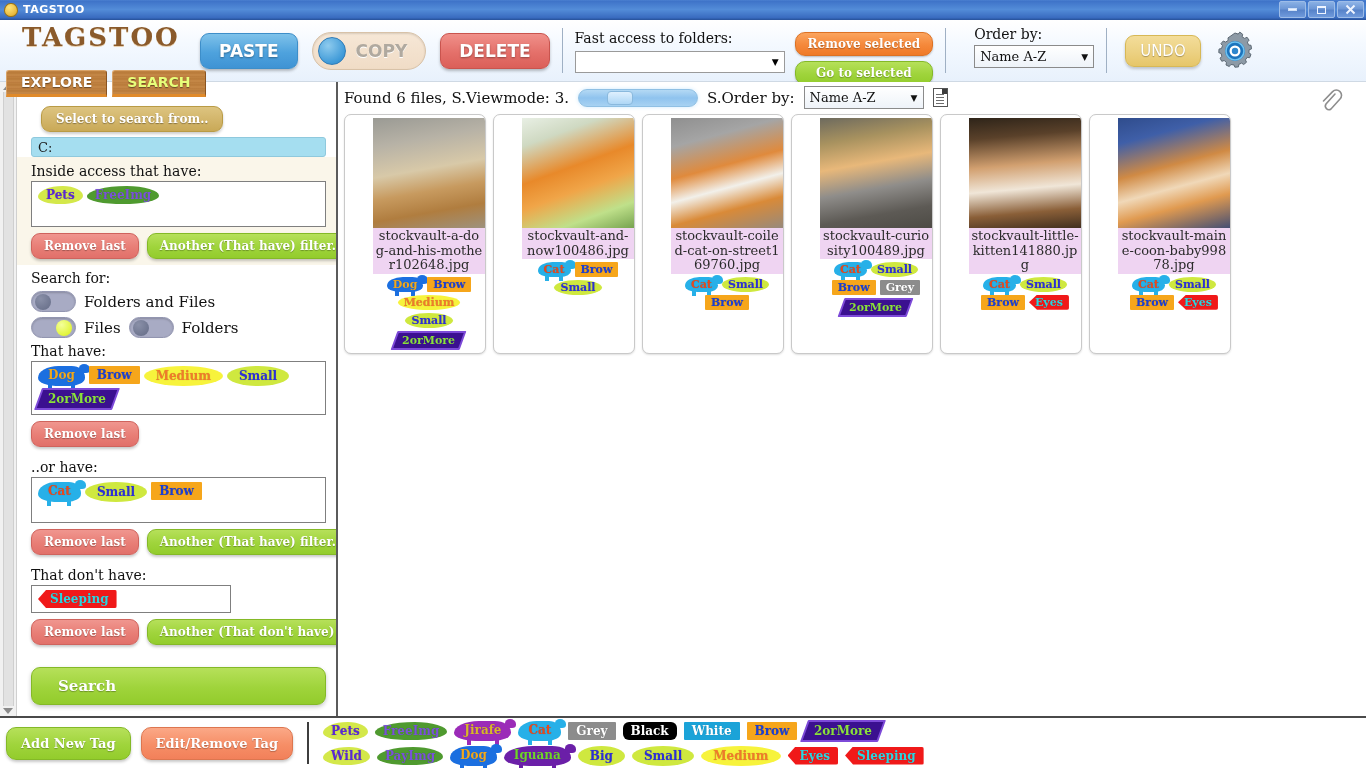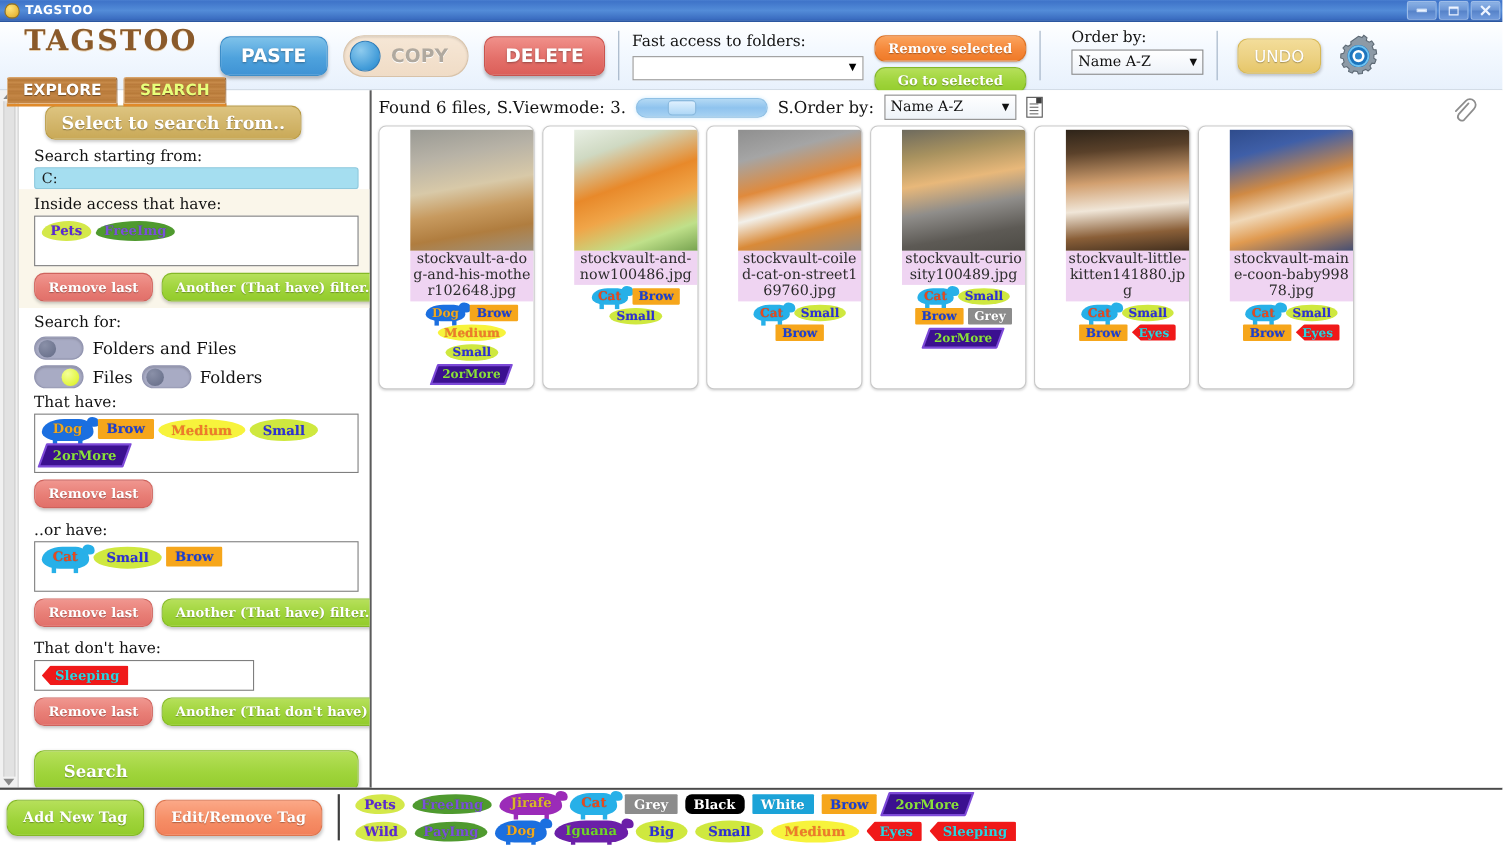--- a/index.html
+++ b/index.html
@@ -149,22 +149,22 @@
   }
   .sbarrow{ width:0;height:0;border-left:5px solid transparent;border-right:5px solid transparent;}
   .sbarrow.up{ border-bottom:6px solid #8a8a8a;}
   .sbarrow.down{ border-top:6px solid #8a8a8a;}
   #sbtrack{ flex:1; width:11px; background:#e2e2e2; border-left:1px solid #cfcfcf;border-right:1px solid #cfcfcf; margin:2px 0;}
   #sbcontent{ flex:1; padding:6px 10px 4px 14px; overflow:hidden;}
 
   .selbtn{
     display:inline-block; background:linear-gradient(to bottom,#ddc480,#d2b56a 55%,#c9a957);
     border:1px solid #b99b45; border-radius:9px; color:#fff;
-    font-family:"DejaVu Serif",serif; font-weight:bold; font-size:16px;
-    padding:5px 14px; margin:8px 0 5px 10px; cursor:pointer;
+    font-family:"DejaVu Serif",serif; font-weight:bold; font-size:12px;
+    padding:5px 14px; margin:18px 0 5px 10px; cursor:pointer;
     text-shadow:0 1px 1px rgba(0,0,0,.35); box-shadow:0 2px 3px rgba(0,0,0,.2);
   }
   .flabel{ font-family:"DejaVu Serif",serif; font-size:14px; margin:2px 0 2px 0; color:#111;}
   #startfield{
     height:20px; background:#a5def0; border:1px solid #8fc9dd; border-radius:3px;
     padding:1px 6px; font-family:"DejaVu Serif",serif;font-size:13px;color:#1a1a1a;
     display:flex;align-items:center;
   }
   .creambox{ background:#faf6ea; margin:0 -10px 0 -14px; padding:4px 10px 6px 14px;}
   .tagbox{
@@ -360,21 +360,20 @@
     <div id="sidebar">
       <div id="sbscroll">
         <div class="sbarrow up"></div>
         <div id="sbtrack"></div>
         <div class="sbarrow down"></div>
       </div>
 
       <div id="sbcontent">
         <div class="selbtn">Select to search from..</div>
 
-        <div class="flabel">Search starting from:</div>
         <div id="startfield">
           <span>C:</span>
         </div>
 
         <div class="creambox">
           <div class="flabel">Inside access that have:</div>
           <div class="tagbox">
               <div class="chip shape-blob" style="background: rgb(212, 232, 74); color: rgb(90, 39, 214); text-shadow: rgba(0, 0, 0, 0.25) 0px 0px 1px;">Pets</div>
               <div class="chip shape-blob" style="background: rgb(79, 154, 47); color: rgb(122, 82, 216); text-shadow: rgba(0, 0, 0, 0.25) 0px 0px 1px;">FreeImg</div>
             </div>

